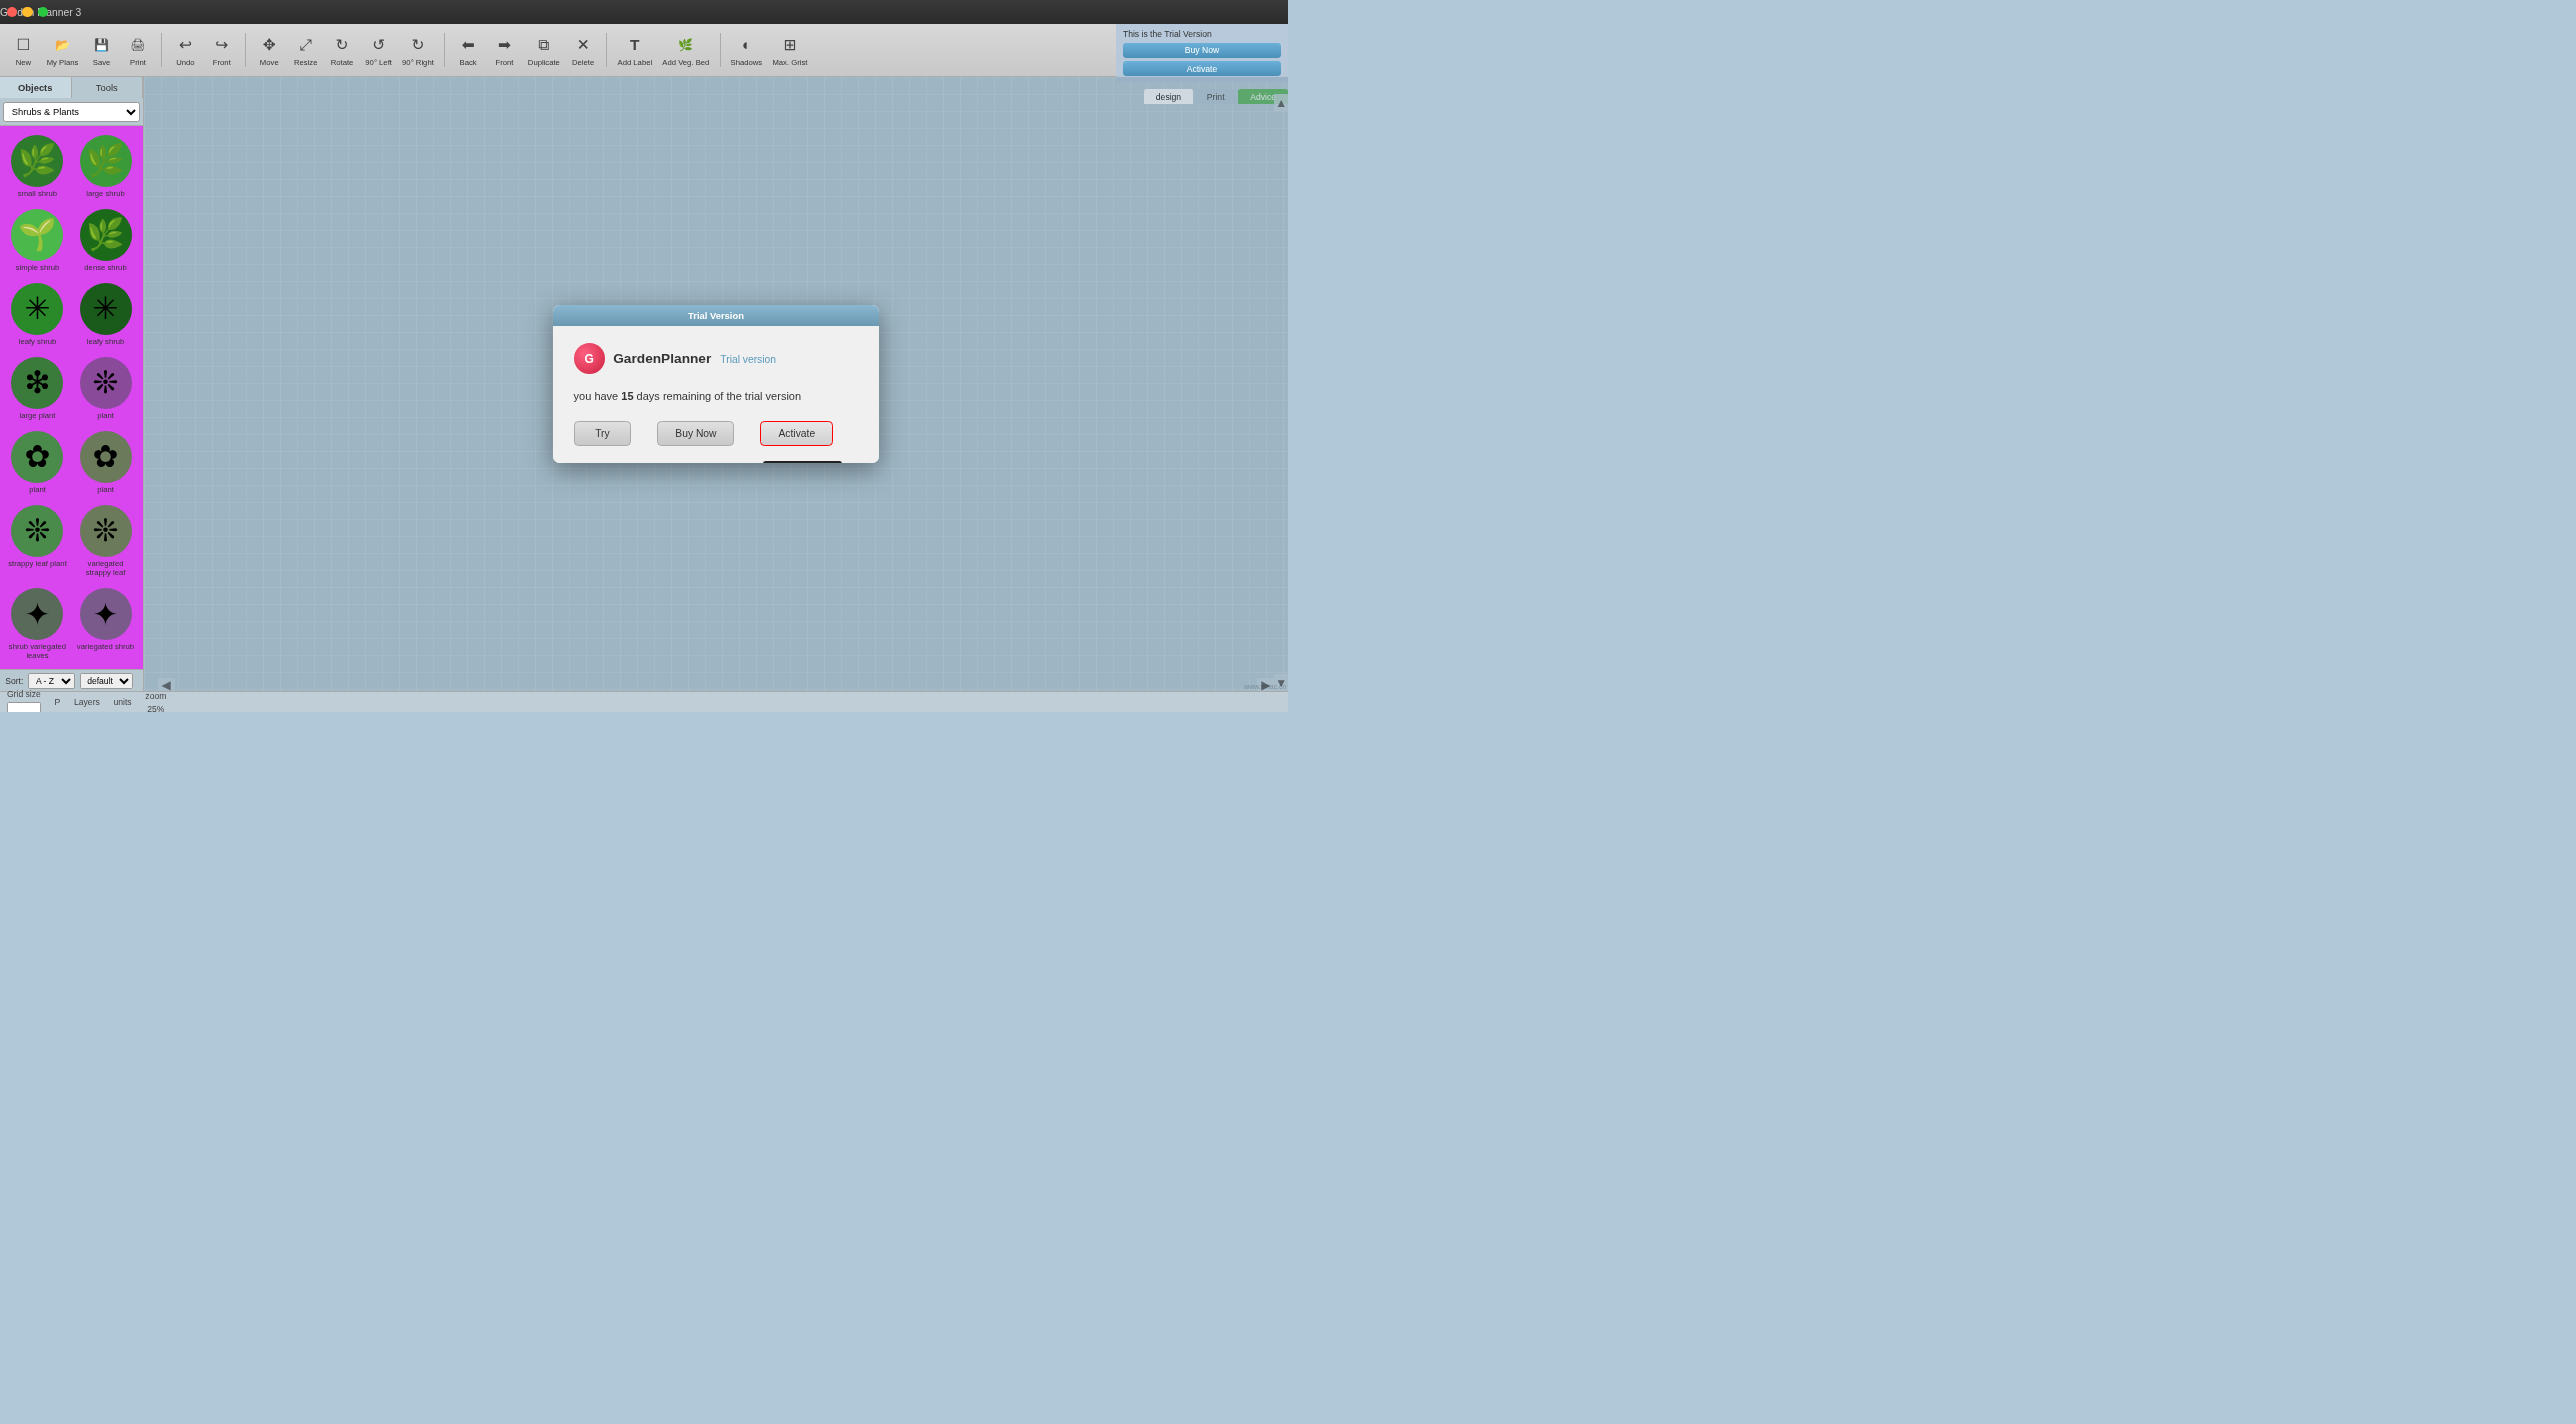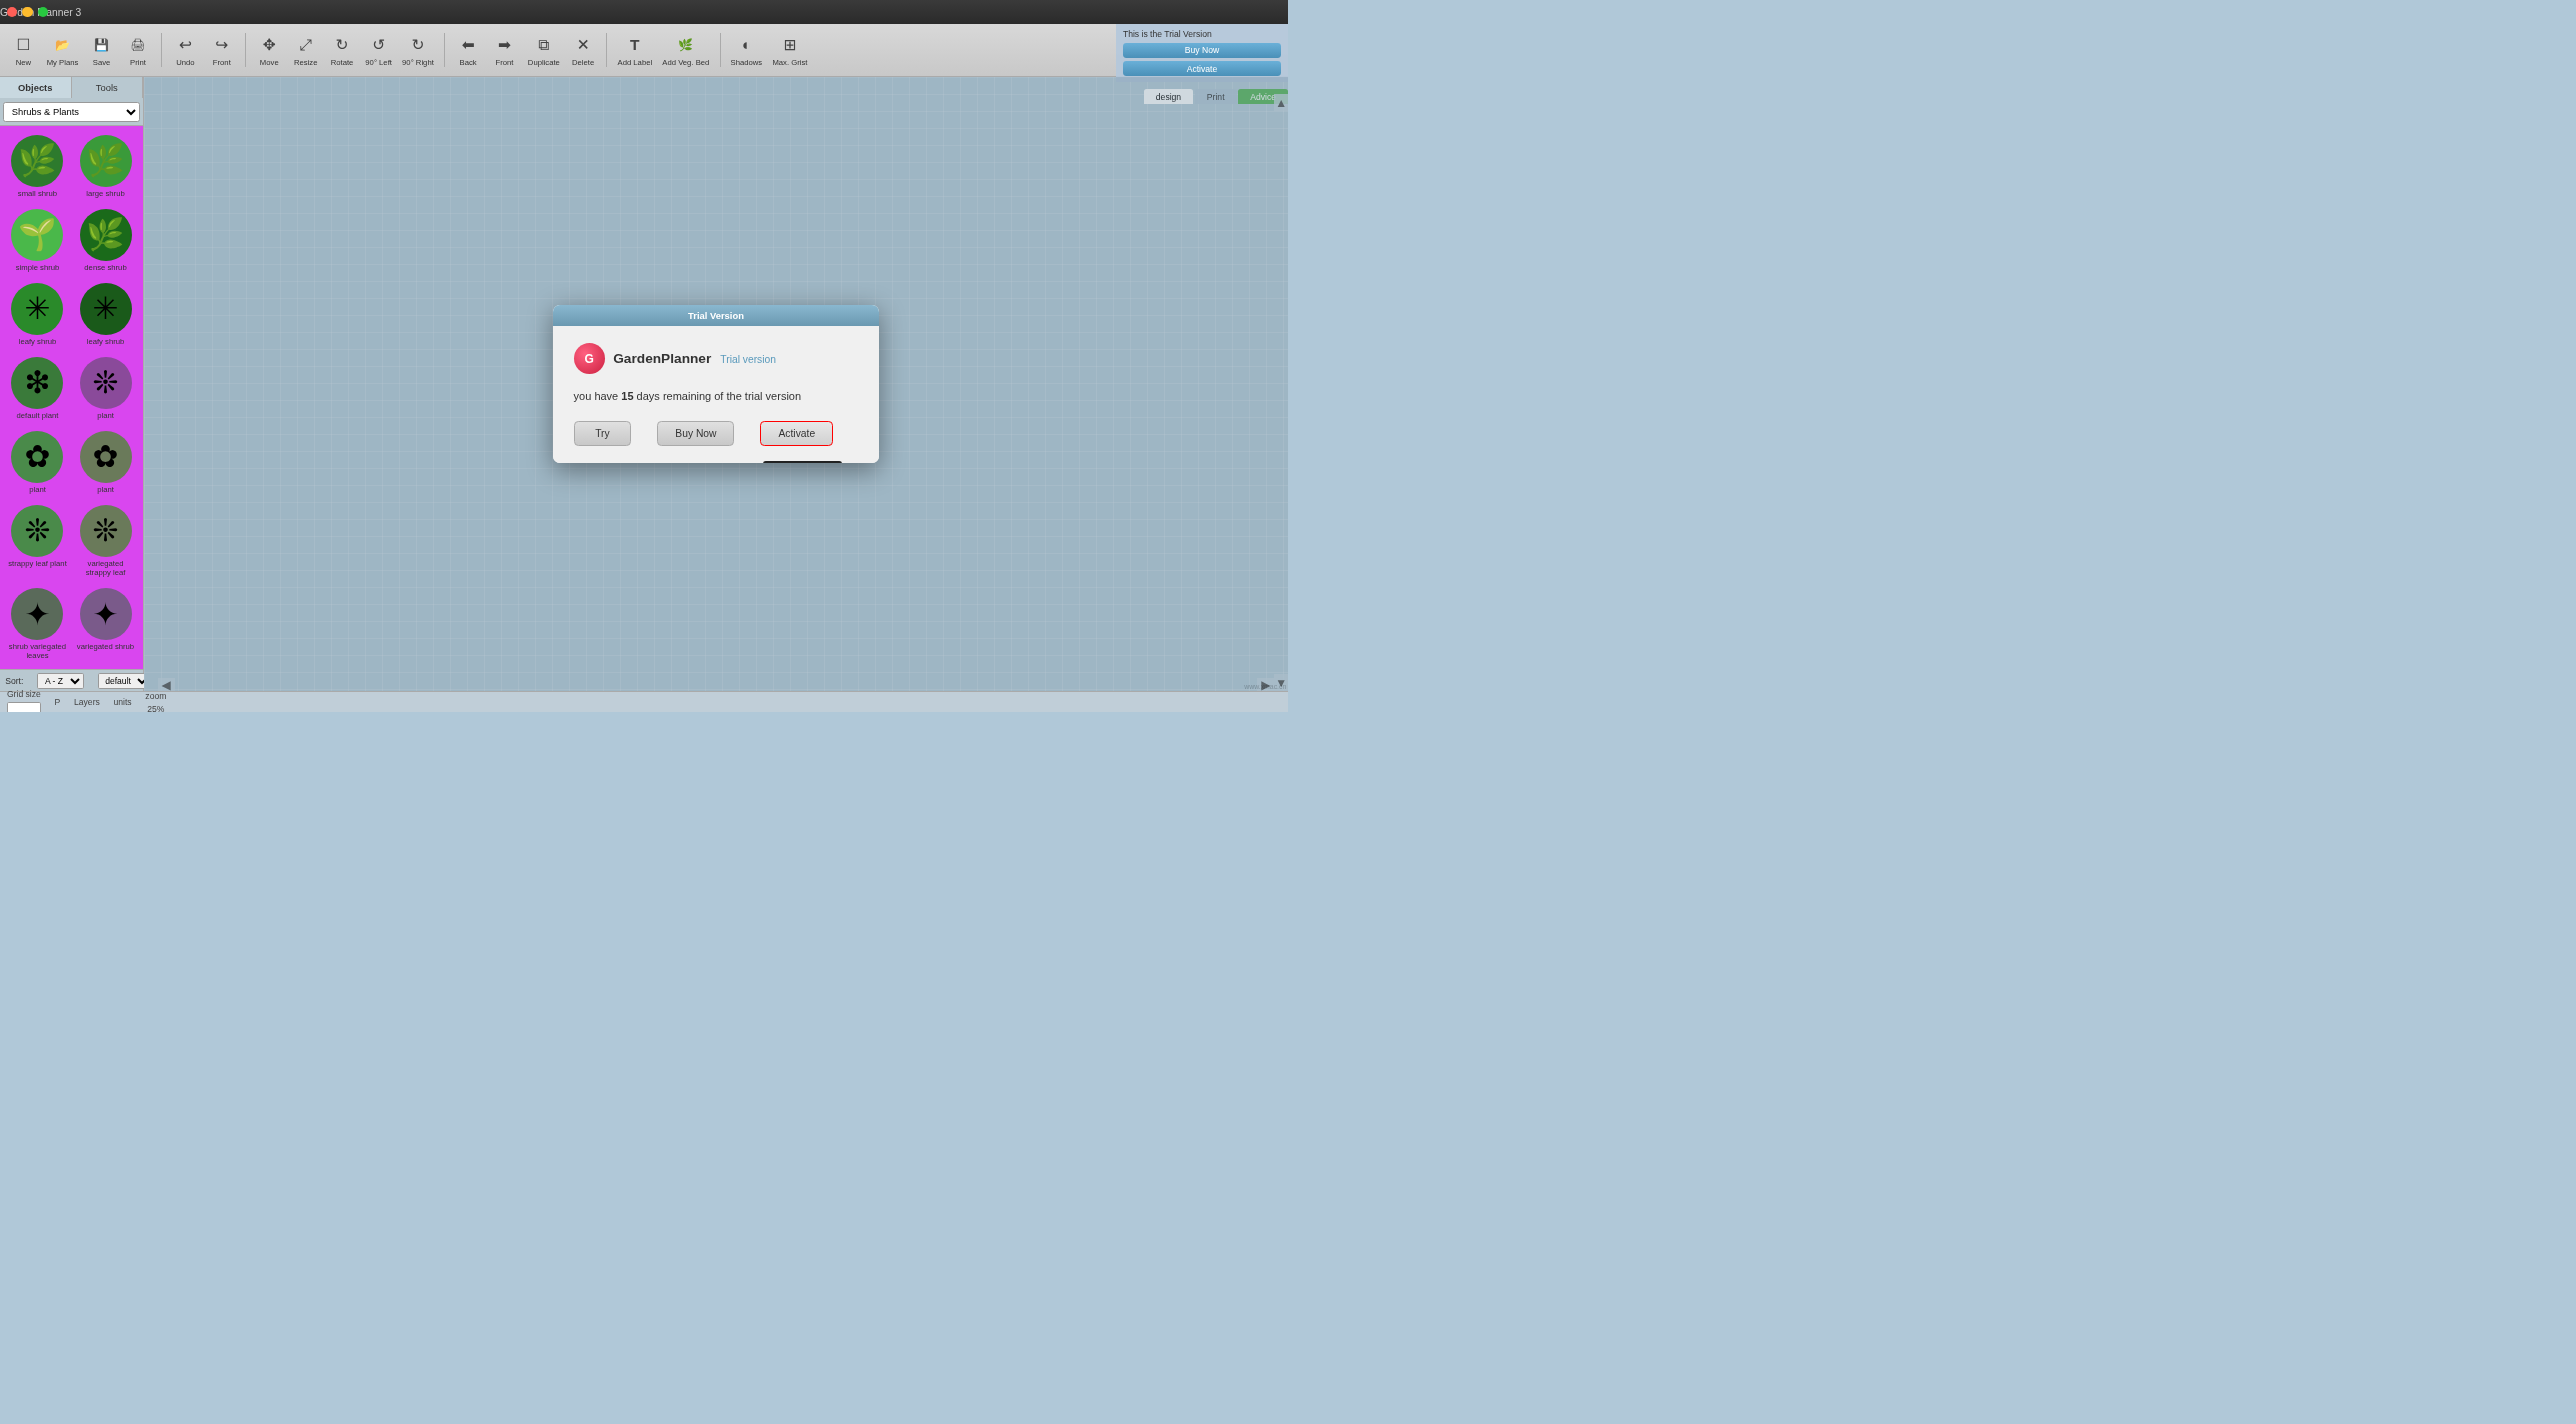--- a/index.html
+++ b/index.html
@@ -201,21 +201,21 @@
       margin-top: 1.7px;
     }
 
     
     .sort-bar {
       display: flex;
       align-items: center;
       padding: 2.6px 5.2px;
       background: #b8c8d0;
       border-top: 0.9px solid #aaa;
-      gap: 14px;
+      gap: 5px;
       font-size: 8.6px;
       color: #333;
     }
     .sort-select {
       font-size: 8.6px;
       padding: 0.9px 2.6px;
       border: 0.9px solid #999;
       border-radius: 1.7px;
     }
 
@@ -568,21 +568,21 @@
       <div class="plant-item">
         <div class="plant-icon plant-leafy">✳</div>
         <span class="plant-label">leafy shrub</span>
       </div>
       <div class="plant-item">
         <div class="plant-icon plant-leafy-dense">✳</div>
         <span class="plant-label">leafy shrub</span>
       </div>
       <div class="plant-item">
         <div class="plant-icon plant-spikey">❇</div>
-        <span class="plant-label">default plant</span>
+        <span class="plant-label">large plant</span>
       </div>
       <div class="plant-item">
         <div class="plant-icon plant-purple">❊</div>
         <span class="plant-label">plant</span>
       </div>
       <div class="plant-item">
         <div class="plant-icon plant-strappy">✿</div>
         <span class="plant-label">plant</span>
       </div>
       <div class="plant-item">

